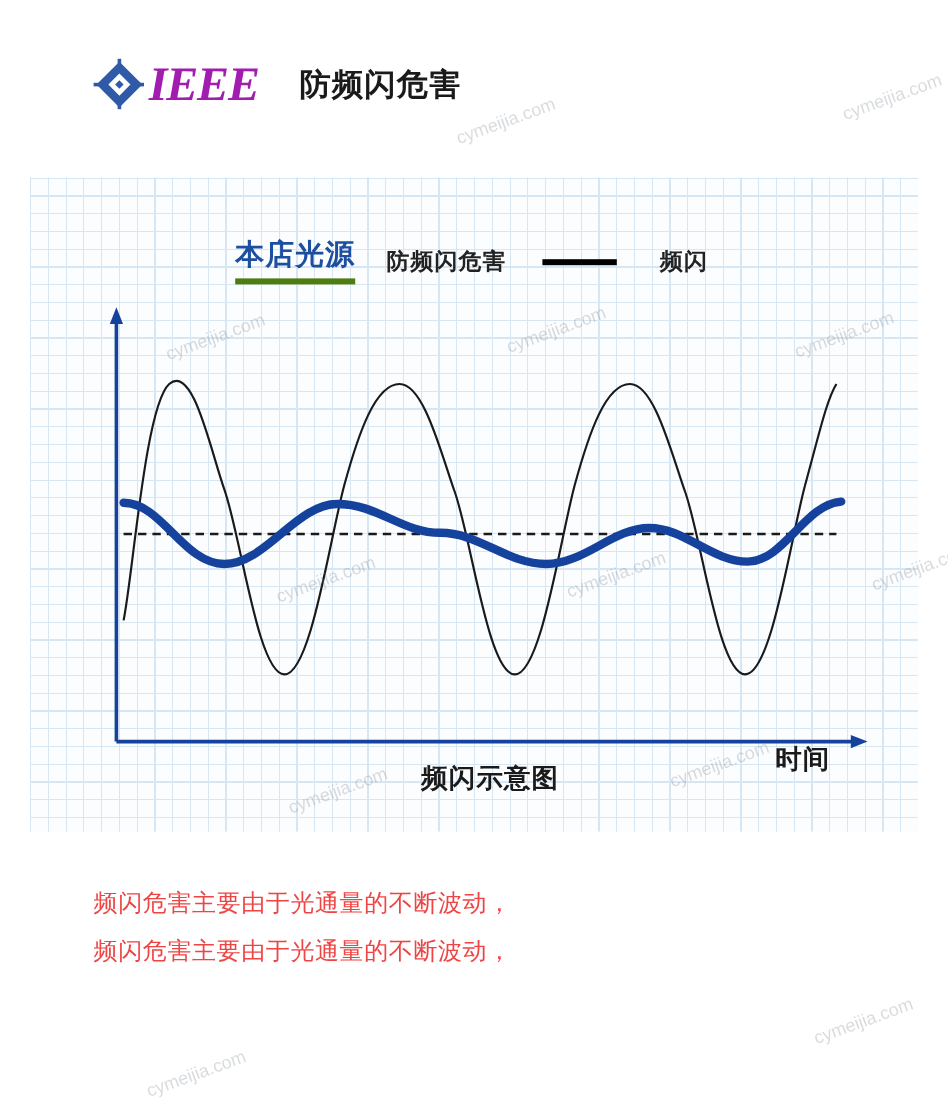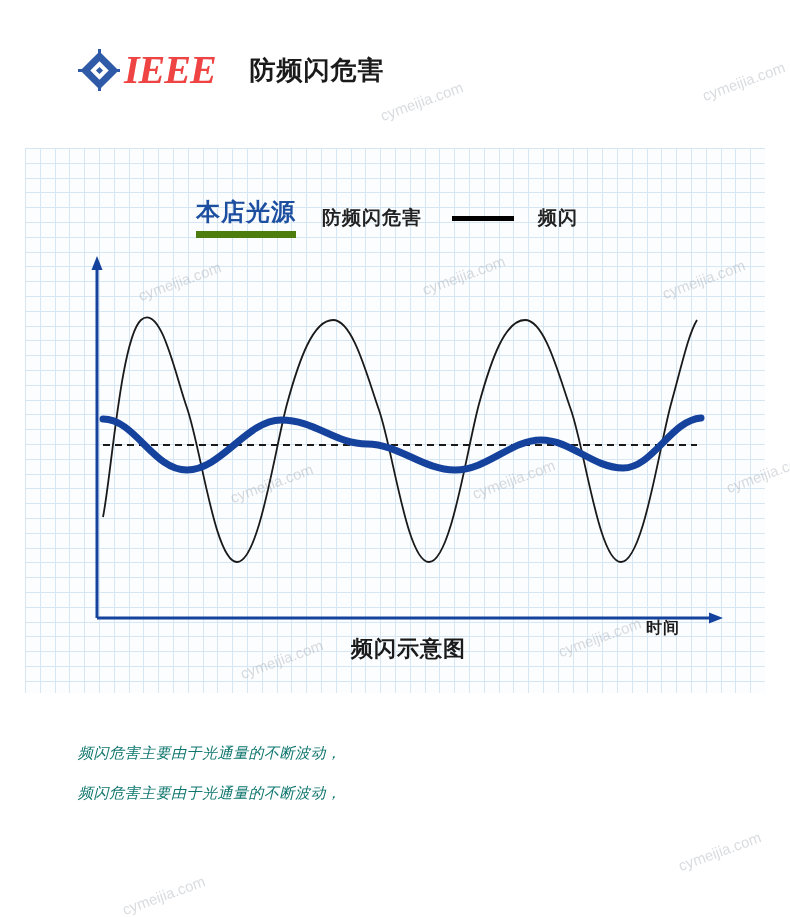--- a/index.html
+++ b/index.html
@@ -78,21 +78,21 @@
   .ieee-diamond .d-bar.top { left: 50%; margin-left: -1.5px; top: 0px; width: 3px; height: 6px; }
   .ieee-diamond .d-bar.bottom { left: 50%; margin-left: -1.5px; bottom: 0px; width: 3px; height: 6px; }
   .ieee-diamond .d-bar.left { top: 50%; margin-top: -1.5px; left: 0px; height: 3px; width: 6px; }
   .ieee-diamond .d-bar.right { top: 50%; margin-top: -1.5px; right: 0px; height: 3px; width: 6px; }
   .ieee-word {
     font-family: "Liberation Serif", serif;
     font-weight: bold;
     font-style: italic;
     font-size: 40px;
     letter-spacing: -1px;
-    color: #ef4444;
+    color: #a21caf;
     line-height: 40px;
   }
   .header-title {
     margin-left: 34px;
     font-size: 26px;
     font-weight: bold;
     color: #1a1a1a;
     letter-spacing: 1px;
   }
 
@@ -118,75 +118,74 @@
     display: flex;
     align-items: center;
     height: 40px;
   }
   .legend-ours {
     font-size: 24px;
     font-weight: bold;
     color: #1d4fa0;
     letter-spacing: 1px;
     padding-bottom: 6px;
-    border-bottom: 7px solid #4d7c0f;
+    border-bottom: 5px solid #4d7c0f;
     line-height: 26px;
   }
   .legend-label-2 {
     margin-left: 26px;
     font-size: 19px;
     font-weight: bold;
     color: #222;
     letter-spacing: 1px;
   }
   .legend-swatch {
     margin-left: 30px;
     width: 62px;
     height: 5px;
     background: #000000;
   }
   .legend-label-3 {
-    margin-left: 24px;
+    margin-left: 36px;
     font-size: 19px;
     font-weight: bold;
     color: #222;
     letter-spacing: 1px;
   }
 
   
   .chart-svg {
     position: absolute;
     left: 25px;
     top: 148px;
   }
 
   .axis-caption {
     position: absolute;
-    font-size: 16px;
+    font-size: 22px;
     font-weight: bold;
     color: #1a1a1a;
     letter-spacing: 1px;
   }
   #x-axis-title { left: 646px; top: 618px; }
   #chart-caption { left: 334px; top: 634px; font-size: 22px; margin-left: 17px; }
 
   
   .desc {
     position: absolute;
     left: 78px;
     top: 742px;
     width: 640px;
   }
   .desc p {
     margin: 0 0 18px 0;
-    font-size: 15px;
-    color: #0f766e;
+    font-size: 20px;
+    color: #ef4444;
     line-height: 22px;
     letter-spacing: 0.5px;
-    font-style: italic;
   }
 
   
   .wm {
     position: absolute;
     font-size: 15px;
     color: rgba(130, 140, 150, 0.30);
     transform: rotate(-20deg);
     transform-origin: left top;
     white-space: nowrap;

